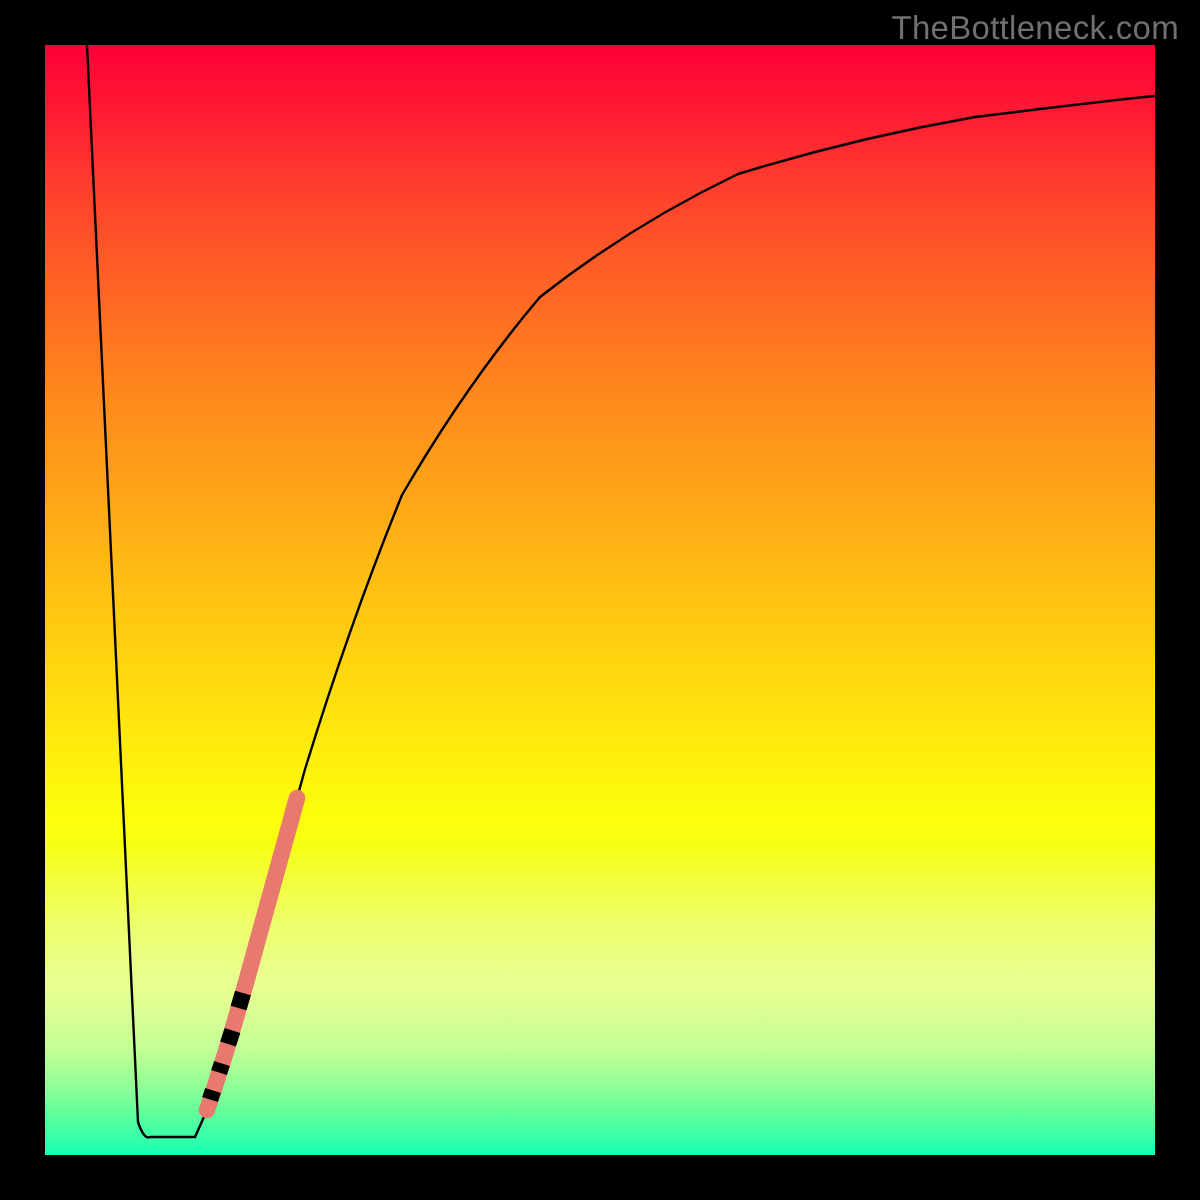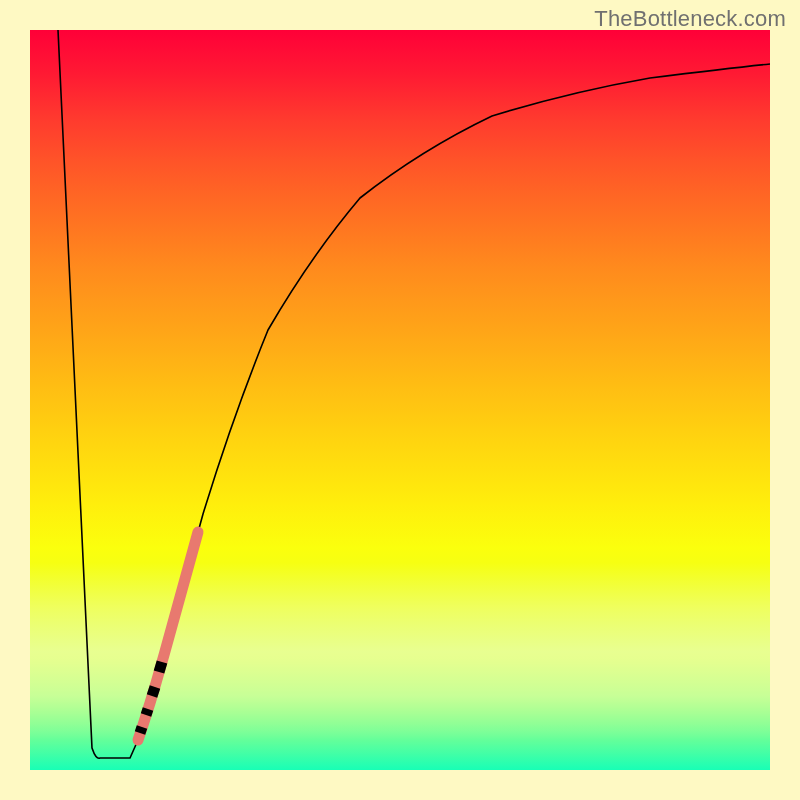--- a/index.html
+++ b/index.html
@@ -1,16 +1,16 @@
 <!DOCTYPE html>
 <html><head>
 <meta charset="utf-8">
 <style>
   html,body{margin:0;padding:0;width:800px;height:800px;overflow:hidden;font-family:Arial,Helvetica,sans-serif}
-  .frame{position:relative;width:800px;height:800px;background:#fef9c3}
+  .frame{position:relative;width:800px;height:800px;background:#000000}
   .plot-area{position:absolute;left:30px;top:30px;width:740px;height:740px;overflow:hidden}
   .gradient{position:absolute;inset:0;
     background:linear-gradient(to bottom,
       #ff0038 0%,
       #ff1a33 6%,
       #ff3a2e 12%,
       #ff5528 18%,
       #ff7022 25%,
       #ff8a1d 32%,
       #ffa318 40%,

